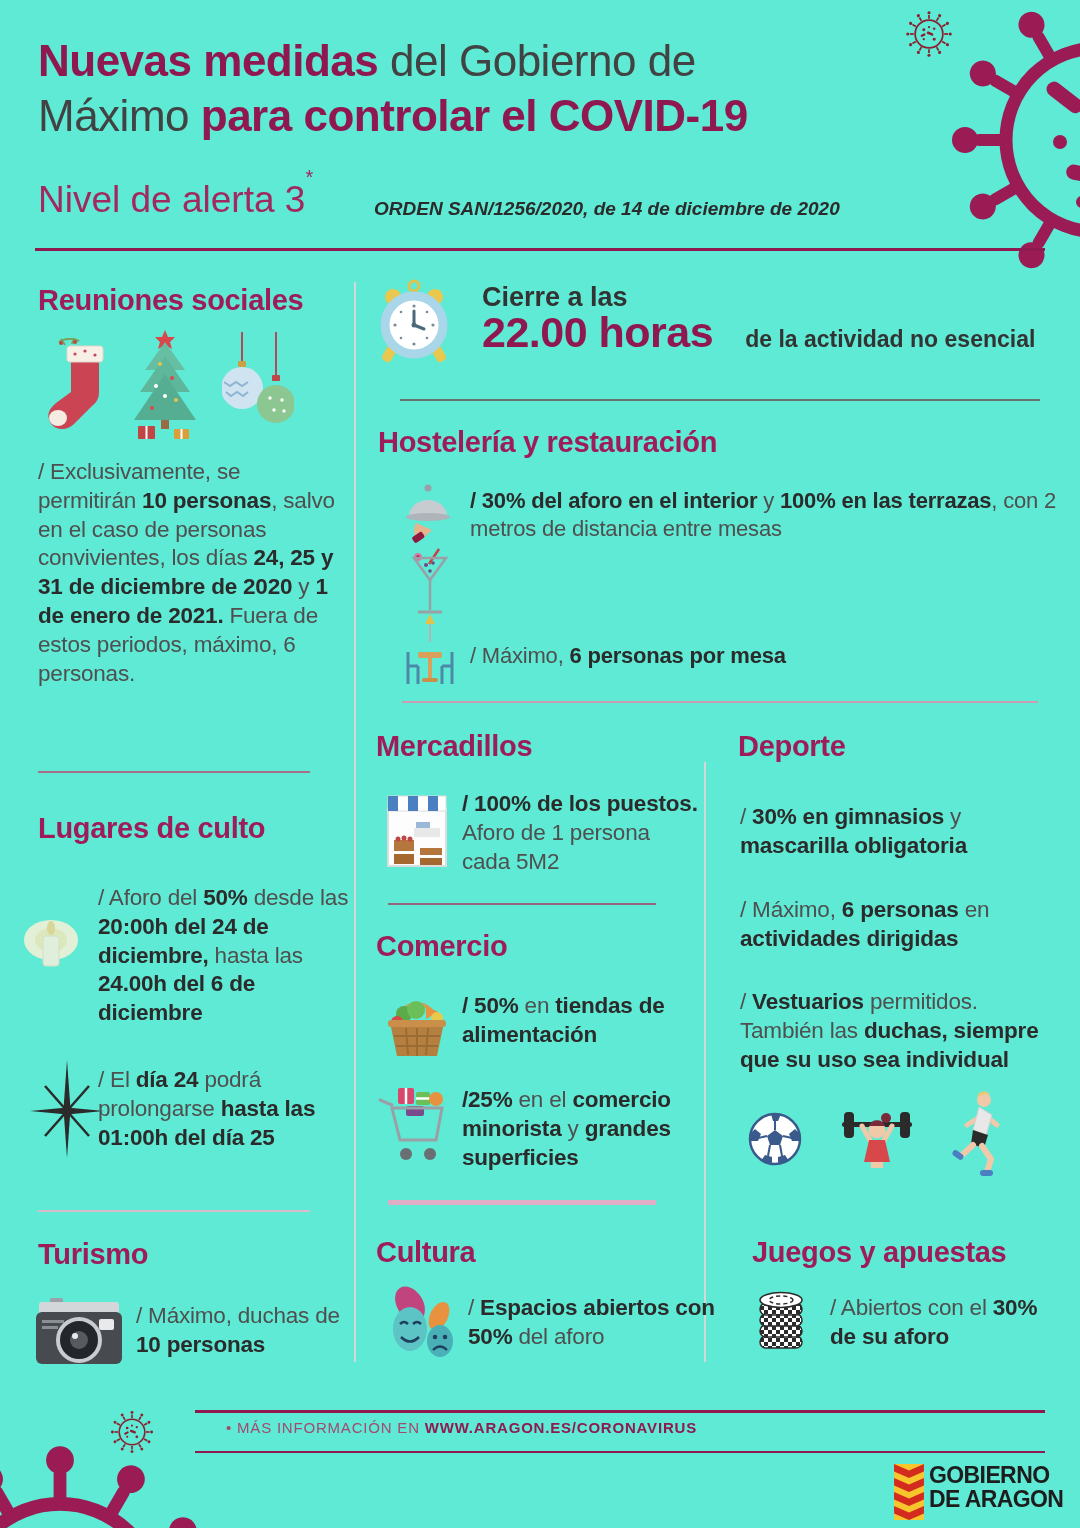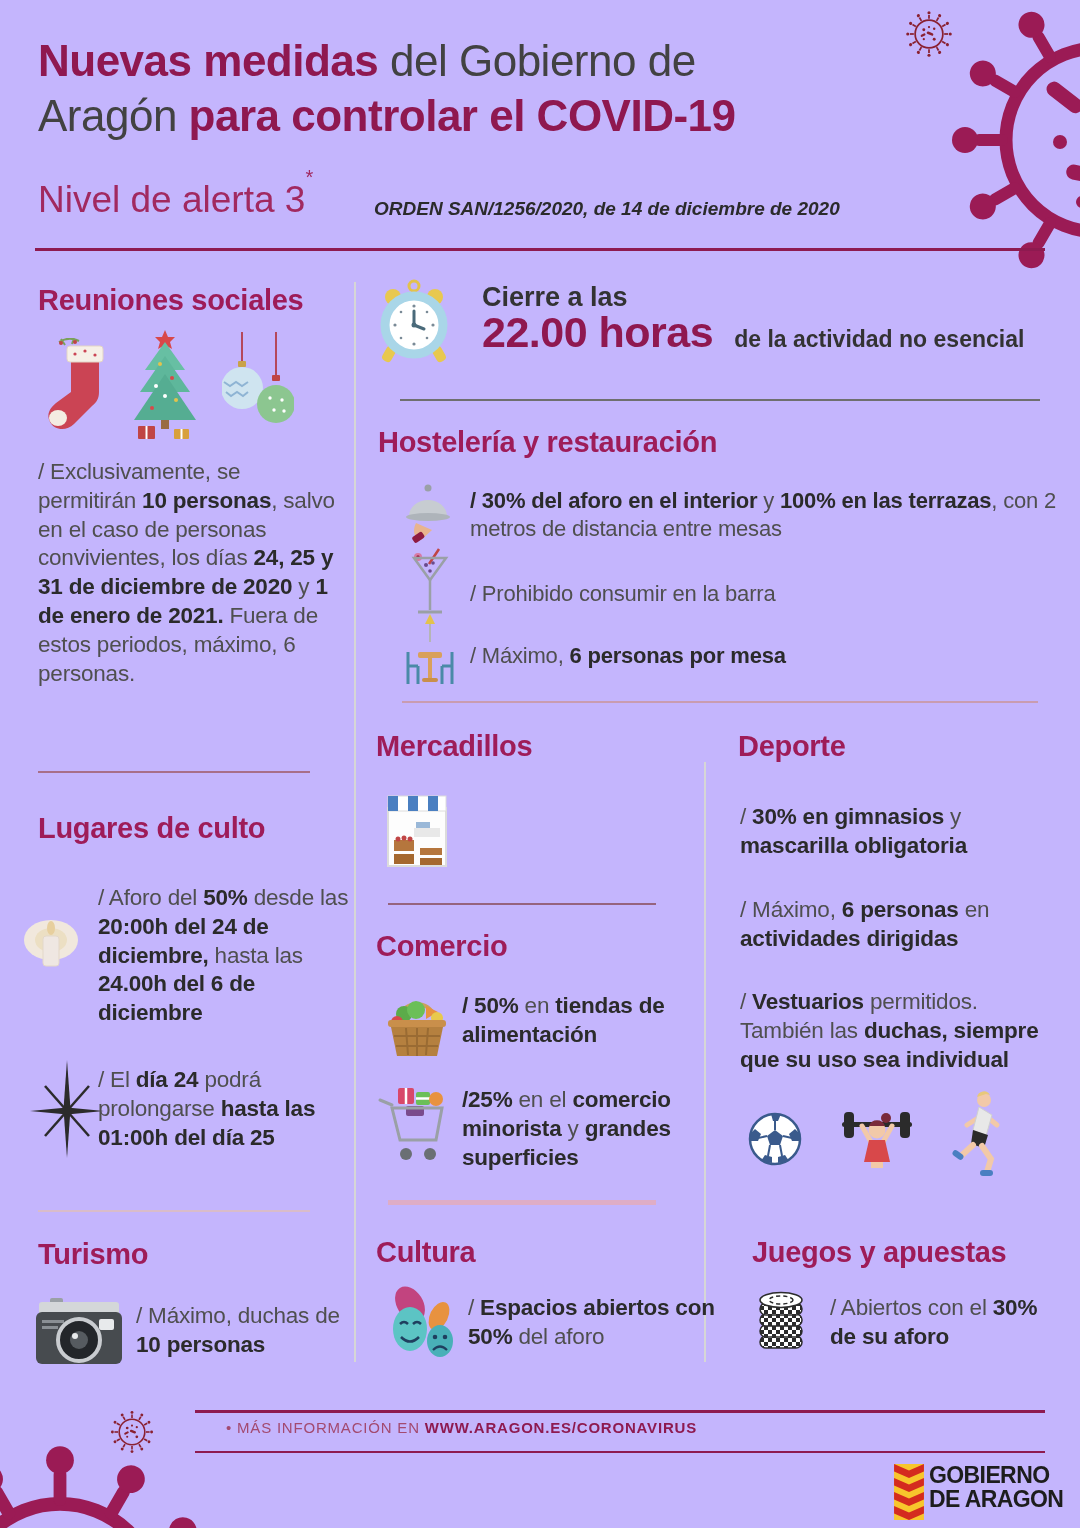--- a/index.html
+++ b/index.html
@@ -1,31 +1,31 @@
 <!DOCTYPE html>
 <html><head>
 <meta charset="utf-8">
 <style>
   *{margin:0;padding:0;box-sizing:border-box}
   html,body{background:#fff}
   body{width:1080px;height:1528px;font-family:"Liberation Sans",sans-serif}
-  .poster{position:relative;width:1080px;height:1528px;background:#c4b5fd;overflow:hidden}
+  .poster{position:relative;width:1080px;height:1528px;background:#5eead4;overflow:hidden}
   .abs{position:absolute}
   .title{position:absolute;left:38px;top:34px;font-size:44px;line-height:1.24;letter-spacing:-0.5px;color:#424242;font-weight:400}
   .title .mb{color:#8f1850;font-weight:700}
   .alert{position:absolute;left:38px;top:166px;font-size:37px;color:#a12960;font-weight:400}
   .alert sup{font-size:20px;vertical-align:28px}
   .order{position:absolute;left:374px;top:198px;font-size:19px;font-style:italic;font-weight:700;color:#2b2b2b}
   .h{position:absolute;font-size:29px;font-weight:700;color:#9e1c59;letter-spacing:-0.3px;white-space:nowrap}
   .txt{position:absolute;font-size:22.5px;line-height:1.28;color:#4f4f4f;letter-spacing:-0.2px}
   .txt .b{font-weight:700;color:#2b2b2b}
   .hr{position:absolute}
   .vr{position:absolute;width:2px;background:#d6d6d6}
   .curfew-pre{position:absolute;left:482px;top:282px;font-size:27px;font-weight:700;color:#333}
-  .curfew-row{position:absolute;left:482px;top:308px;display:flex;align-items:baseline;gap:21px;white-space:nowrap}
+  .curfew-row{position:absolute;left:482px;top:308px;display:flex;align-items:baseline;gap:32px;white-space:nowrap}
   .curfew-time{font-size:43px;font-weight:700;color:#8f1850;letter-spacing:-0.5px}
   .curfew-suf{font-size:23px;font-weight:700;color:#333}
   .footer-info{position:absolute;left:226px;top:1419px;font-size:15px;letter-spacing:.8px;color:#a34a70;white-space:nowrap}
   .footer-info .url{font-weight:700;color:#8e1a50}
   .logo{position:absolute;left:894px;top:1464px;display:flex;align-items:flex-start;gap:5px}
   .logo-text{font-size:23px;font-weight:700;color:#1d1d1d;line-height:1.03;letter-spacing:-0.6px}
   svg{display:block}
 </style>
 </head>
 <body>
@@ -103,21 +103,21 @@
         </g>
       </g>
     </symbol>
   </defs>
 </svg>
 
 <div class="poster">
 
   <div class="title">
     <div><span class="mb">Nuevas medidas</span><span> del Gobierno de</span></div>
-    <div><span>Aragón </span><span class="mb">para controlar el COVID-19</span></div>
+    <div><span>Máximo </span><span class="mb">para controlar el COVID-19</span></div>
   </div>
   <div class="alert"><span>Nivel de alerta 3</span><sup>*</sup></div>
   <div class="order">ORDEN SAN/1256/2020, de 14 de diciembre de 2020</div>
 
   <svg class="abs" style="left:903px;top:8px" width="52" height="52" viewBox="0 0 60 60">
       <use href="#virusSmall"></use>
     </svg>
   <svg class="abs" style="left:948px;top:-10px" width="300" height="300" viewBox="0 0 300 300">
       <use href="#virusBig"></use>
     </svg>
@@ -264,21 +264,20 @@
       <circle cx="8" cy="9" r="1.7" fill="#9e1c40"></circle>
     <path d="M4 10 L20 32 L36 10 Z" fill="none" stroke="#9aa0a6" stroke-width="2.5"></path>
     <g fill="#6a4a8c">
         <circle cx="16" cy="17" r="2"></circle>
         <circle cx="23" cy="15" r="1.8"></circle>
         <circle cx="20" cy="23" r="1.8"></circle>
       </g>
     <line x1="20" y1="32" x2="20" y2="62" stroke="#9aa0a6" stroke-width="2.5"></line>
     <line x1="8" y1="64" x2="32" y2="64" stroke="#9aa0a6" stroke-width="3"></line>
   </svg>
-  <div class="txt" style="left:470px;top:580px;width:600px;font-size:22px"><span>/ Prohibido consumir en la barra</span></div>
 
   <svg class="abs" style="left:398px;top:612px" width="64" height="78" viewBox="0 0 64 78">
     <polygon points="32,2 27,12 37,12" fill="#e3c24c"></polygon>
     <line x1="32" y1="12" x2="32" y2="30" stroke="#b5b5b5" stroke-width="2"></line>
     <g stroke="#4a8aa8" stroke-width="3" fill="none">
       <path d="M10 40 V72 M10 54 H20 M20 54 V72"></path>
       <path d="M54 40 V72 M54 54 H44 M44 54 V72"></path>
     </g>
     <rect x="20" y="40" width="24" height="6" rx="2" fill="#d9a05b"></rect>
     <rect x="30" y="46" width="4" height="20" fill="#d9a05b"></rect>
@@ -302,20 +301,21 @@
     <rect x="8" y="48" width="20" height="11" fill="#b5763d"></rect>
       <g fill="#c04545">
         <circle cx="12" cy="47" r="2.5"></circle>
         <circle cx="18" cy="46" r="2.5"></circle>
         <circle cx="24" cy="47" r="2.5"></circle>
       </g>
     <rect x="8" y="62" width="20" height="10" fill="#a5682f"></rect>
     <rect x="34" y="56" width="22" height="7" fill="#b5763d"></rect>
     <rect x="34" y="66" width="22" height="7" fill="#a5682f"></rect>
   </svg>
+  <div class="txt" style="left:462px;top:790px;width:240px"><span class="b">/ 100% de los puestos.</span><span> Aforo de 1 persona cada 5M2</span></div>
 
   <div class="hr" style="left:388px;top:903px;width:268px;height:2px;background:#96647e"></div>
 
   <h2 class="h" style="left:376px;top:930px">Comercio</h2>
   <svg class="abs" style="left:384px;top:986px" width="66" height="72" viewBox="0 0 66 72">
     <path d="M16 30 A18 18 0 0 1 50 30" fill="none" stroke="#c9a15f" stroke-width="4"></path>
     <circle cx="20" cy="28" r="8" fill="#5cab4a"></circle>
       <circle cx="32" cy="24" r="9" fill="#6bbf58"></circle>
     <polygon points="42,20 54,26 42,33" fill="#e8923f"></polygon>
     <circle cx="53" cy="32" r="6" fill="#e8c94c"></circle>

